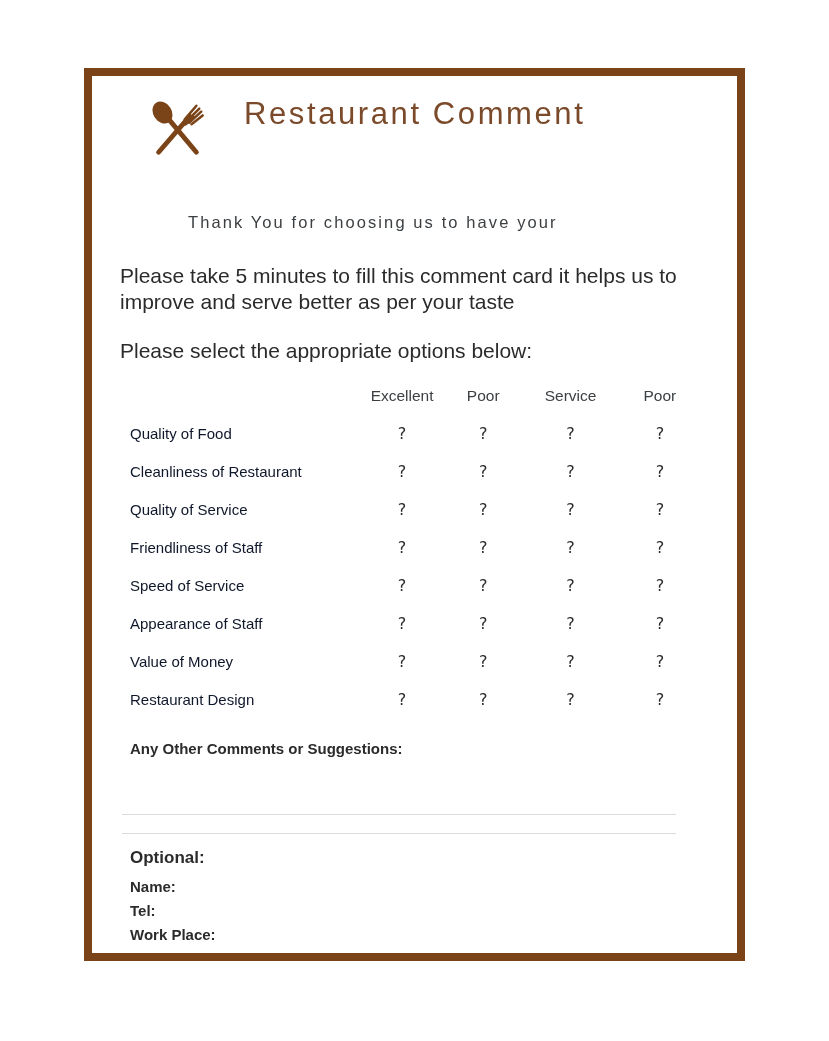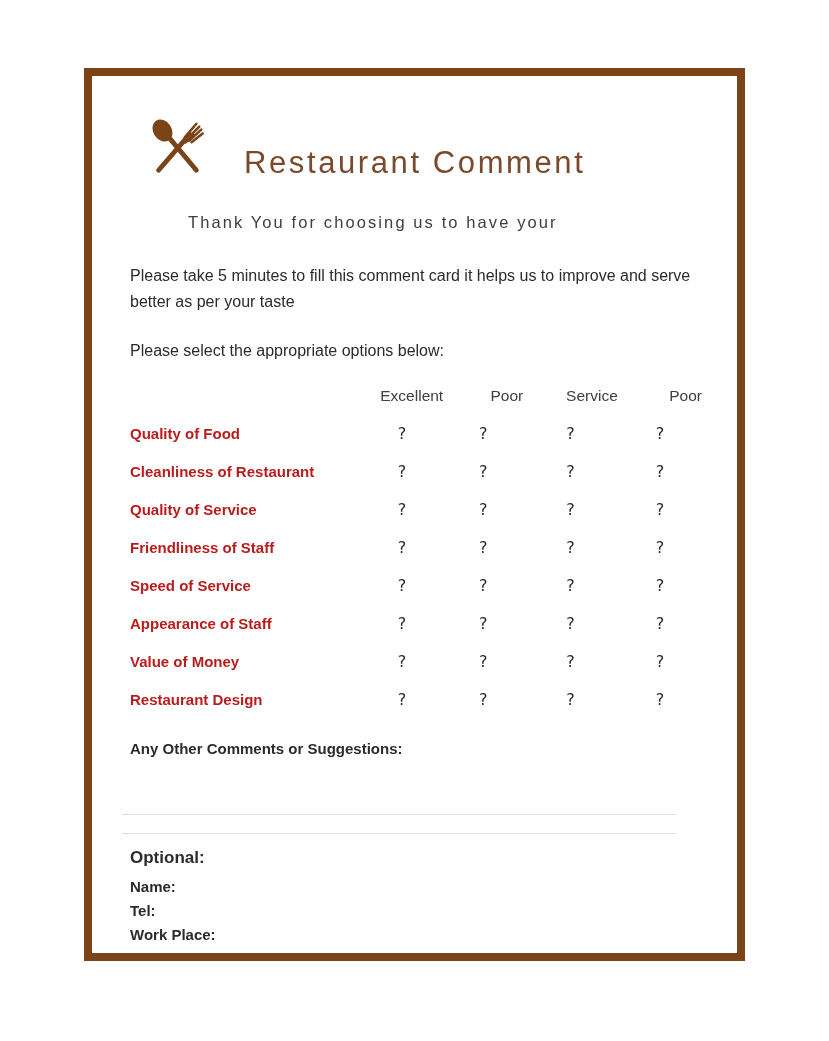--- a/index.html
+++ b/index.html
@@ -32,21 +32,21 @@
     height: 100%;
     box-sizing: border-box;
   }
 
   
   #header-row {
     position: absolute;
     left: 54px;
     top: 22px;
     display: flex;
-    align-items: flex-end;
+    align-items: flex-start;
     height: 80px;
   }
   #cutlery-icon {
     width: 62px;
     height: 62px;
     flex: 0 0 62px;
     display: block;
   }
   #doc-title {
     margin-left: 36px;
@@ -72,23 +72,23 @@
     color: #3c4043;
     font-size: 16.5px;
     letter-spacing: 2.1px;
     line-height: 26px;
     white-space: nowrap;
   }
 
   
   .body-para {
     position: absolute;
-    left: 38px;
-    color: #2b2b2b;
-    font-size: 16px;
+    left: 28px;
+    color: #2b2b2b;
+    font-size: 21px;
     line-height: 26px;
     margin: 0;
   }
   #intro-para {
     top: 187px;
     width: 566px;
   }
   #select-para {
     top: 262px;
     width: 566px;
@@ -106,37 +106,37 @@
   #rating-table td {
     padding: 0;
     border: none;
   }
   #rating-table thead th {
     height: 36px;
     vertical-align: middle;
     font-weight: 400;
     font-size: 15.5px;
     color: #3c4043;
-    text-align: right;
+    text-align: center;
   }
   #rating-table thead th.col-label {
     text-align: left;
     width: 225px;
   }
   th.col-excellent { width: 80px; }
   th.col-good      { width: 78px; }
   th.col-average   { width: 92px; }
   th.col-poor      { width: 82px; }
 
   #rating-table tbody tr { height: 38px; }
   .row-label {
     text-align: left;
     font-size: 15px;
-    font-weight: bold;
-    color: #b91c1c;
+    font-weight: normal;
+    color: #0f172a;
     vertical-align: middle;
     padding-right: 8px;
   }
   .rating-cell {
     text-align: center;
     vertical-align: middle;
     font-size: 16px;
     color: #2b2b2b;
     font-family: "DejaVu Sans", sans-serif;
   }

